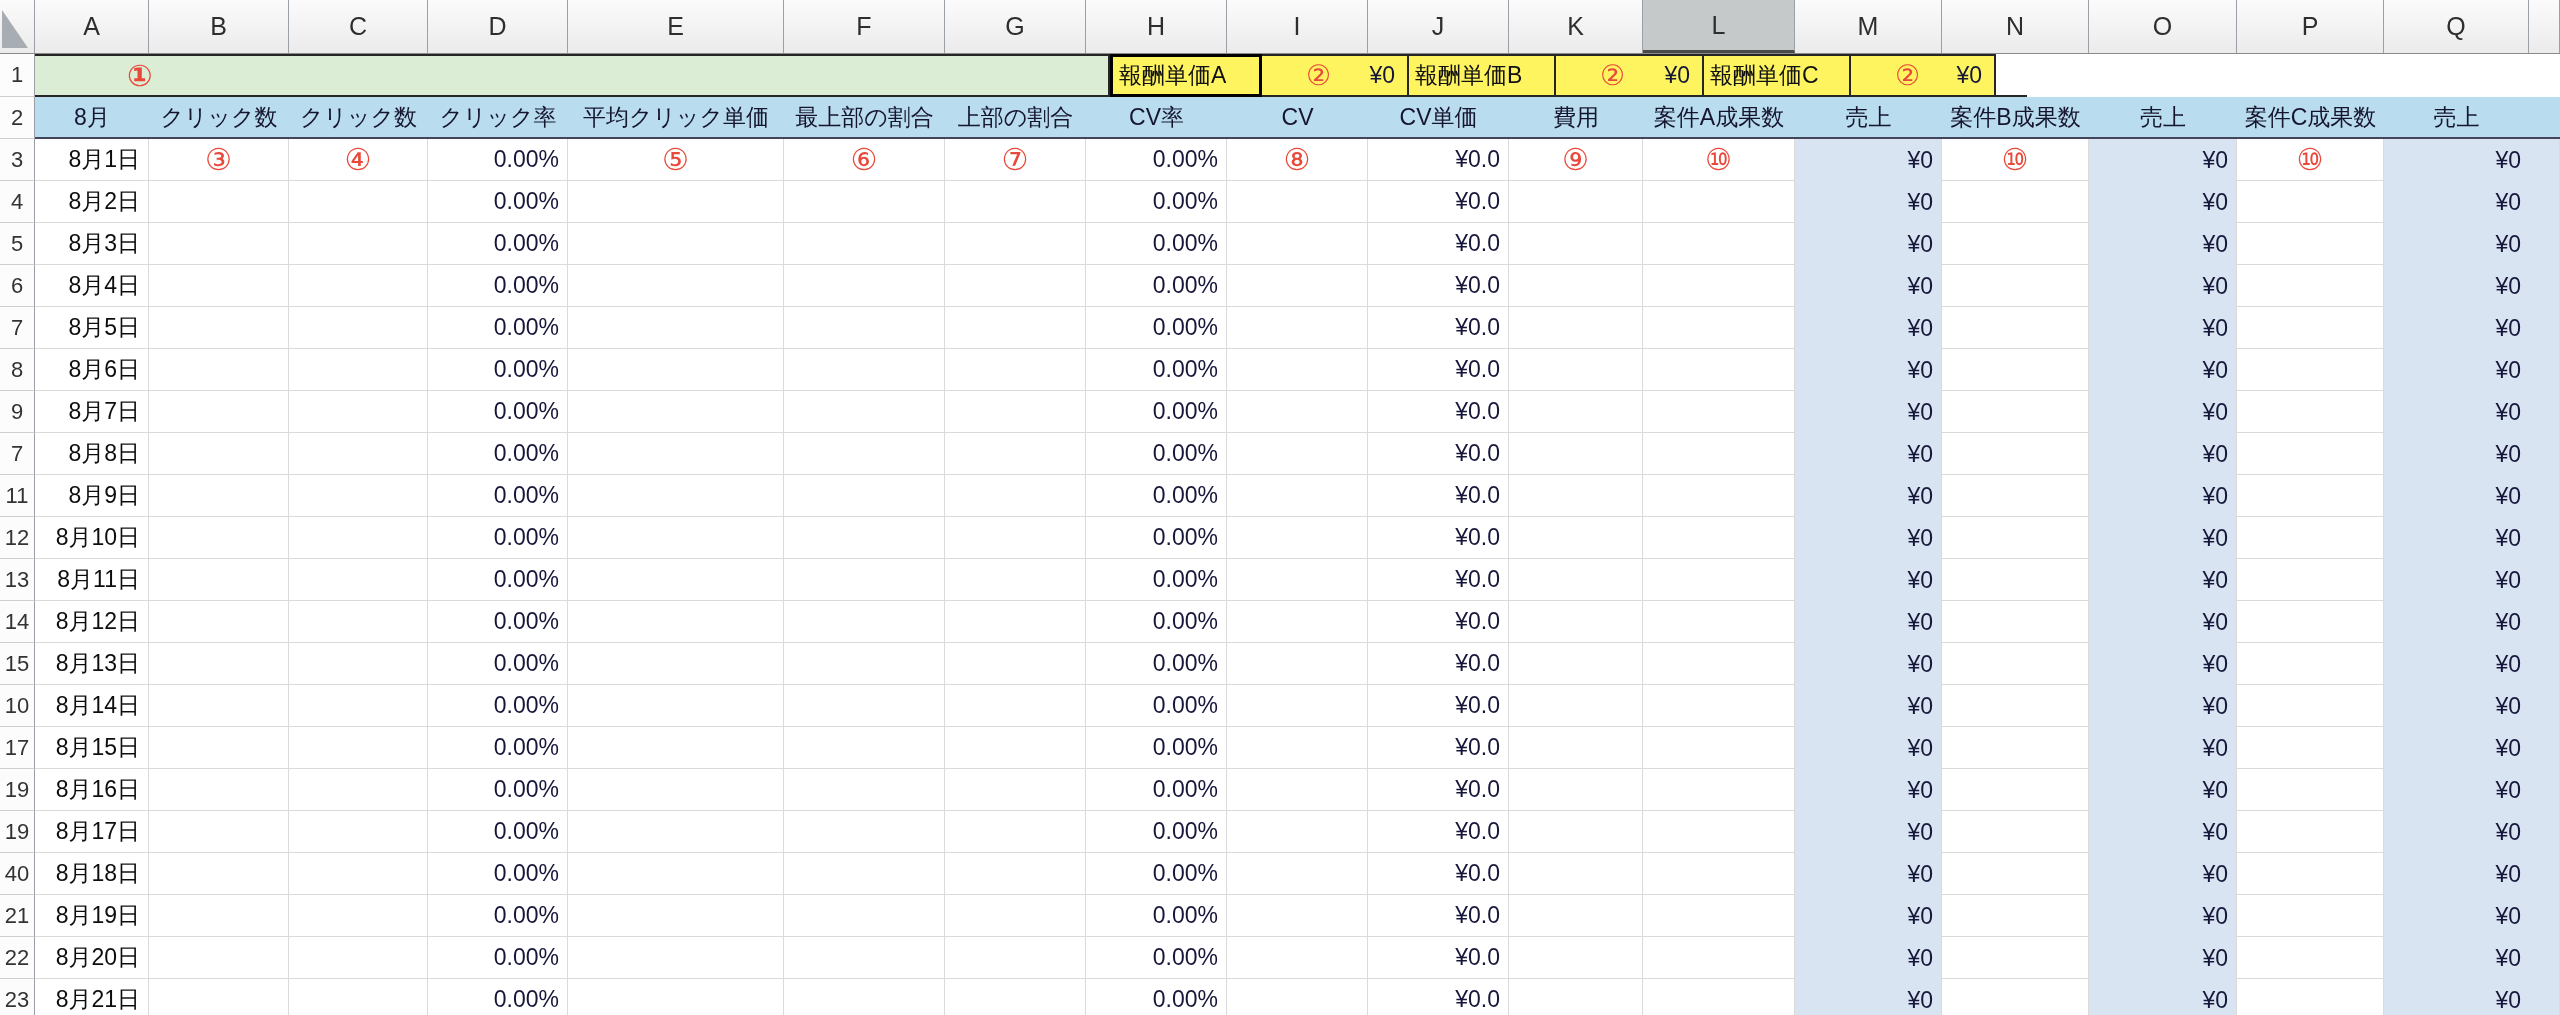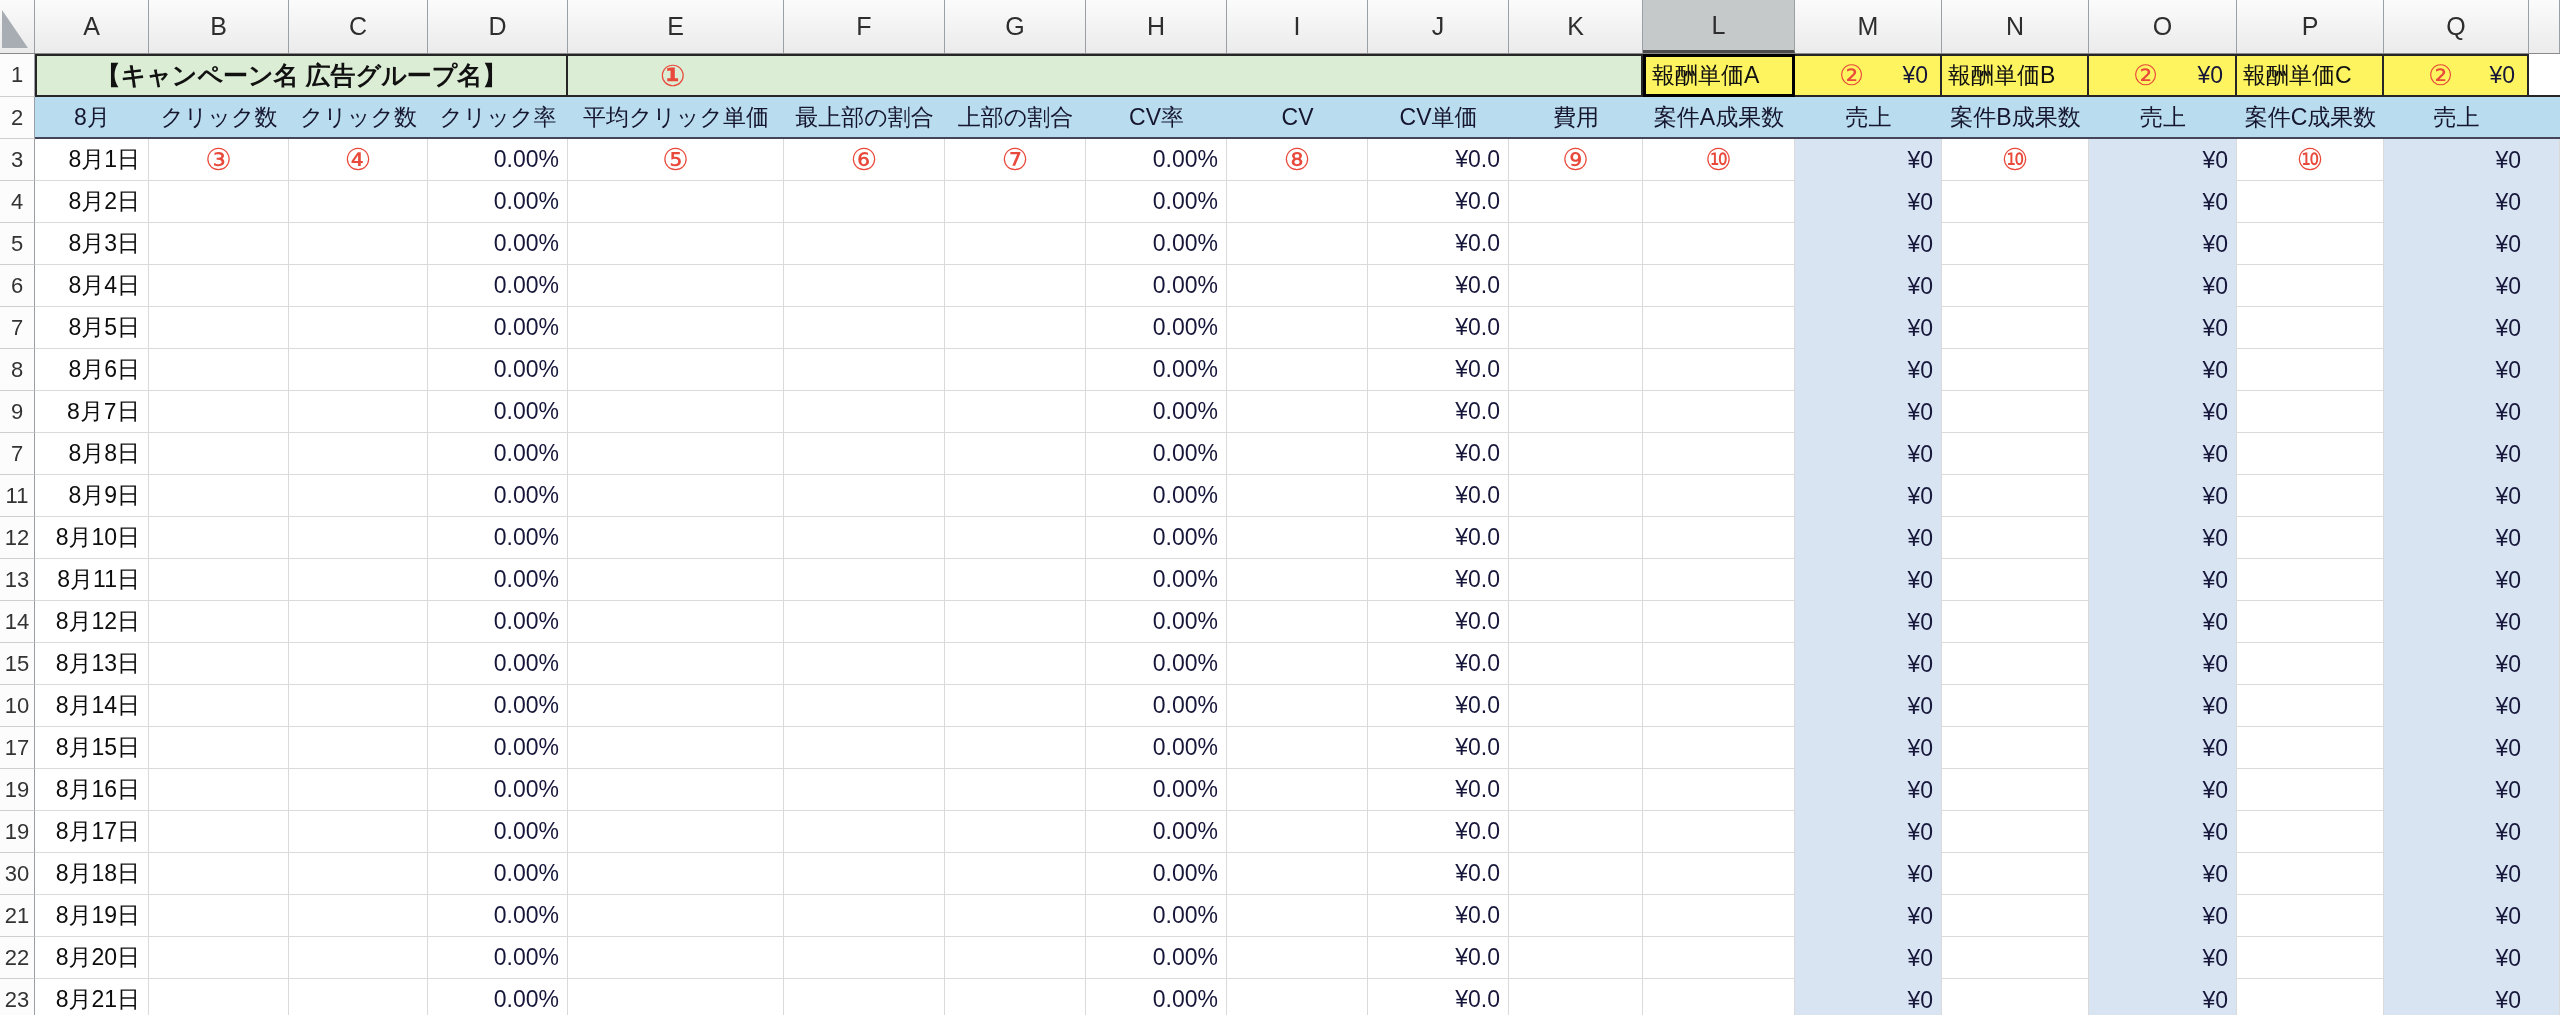--- a/index.html
+++ b/index.html
@@ -124,23 +124,20 @@
       <div class="colhdr sel" style="width: 152px;">L</div>
       <div class="colhdr" style="width: 147px;">M</div>
       <div class="colhdr" style="width: 147px;">N</div>
       <div class="colhdr" style="width: 148px;">O</div>
       <div class="colhdr" style="width: 147px;">P</div>
       <div class="colhdr" style="width: 145px;">Q</div>
       <div class="colhdr" style="width: 31px;"></div>
     </div>
   <div id="row1" class="row">
       <div class="gut">1</div>
-      <div class="green" style="width: 533px;">
-        <div>【キャンペーン名 広告グループ名】</div>
-      </div>
       <div class="green g2" style="width: 1075px;">
         <div class="ann">①</div>
       </div>
       <div class="yellow selcell" style="width: 152px;">
         <div>報酬単価A</div>
       </div>
       <div class="yellow valcell" style="width: 147px;">
         <div class="ann sm">②</div>
         <div class="yval">¥0</div>
       </div>
@@ -407,21 +404,21 @@
           <div class="num">¥0</div>
         </div>
         <div class="cell" style="width: 147px;"></div>
         <div class="cell blue nr" style="width: 145px;">
           <div class="num">¥0</div>
         </div>
         <div class="cell blue" style="width: 31px;"></div>
       </div>
       <div class="drow">
         <div class="gut">9</div>
-        <div class="cell" style="width: 114px; font-family: Liberation Mono, monospace;">
+        <div class="cell" style="width: 114px;">
           <div class="date">8月7日</div>
         </div>
         <div class="cell" style="width: 140px;"></div>
         <div class="cell" style="width: 139px;"></div>
         <div class="cell" style="width: 140px;">
           <div class="num">0.00%</div>
         </div>
         <div class="cell" style="width: 216px;"></div>
         <div class="cell" style="width: 161px;"></div>
         <div class="cell" style="width: 141px;"></div>
@@ -791,21 +788,21 @@
         <div class="cell blue" style="width: 148px;">
           <div class="num">¥0</div>
         </div>
         <div class="cell" style="width: 147px;"></div>
         <div class="cell blue nr" style="width: 145px;">
           <div class="num">¥0</div>
         </div>
         <div class="cell blue" style="width: 31px;"></div>
       </div>
       <div class="drow">
-        <div class="gut">30</div>
+        <div class="gut">40</div>
         <div class="cell" style="width: 114px;">
           <div class="date">8月18日</div>
         </div>
         <div class="cell" style="width: 140px;"></div>
         <div class="cell" style="width: 139px;"></div>
         <div class="cell" style="width: 140px;">
           <div class="num">0.00%</div>
         </div>
         <div class="cell" style="width: 216px;"></div>
         <div class="cell" style="width: 161px;"></div>

